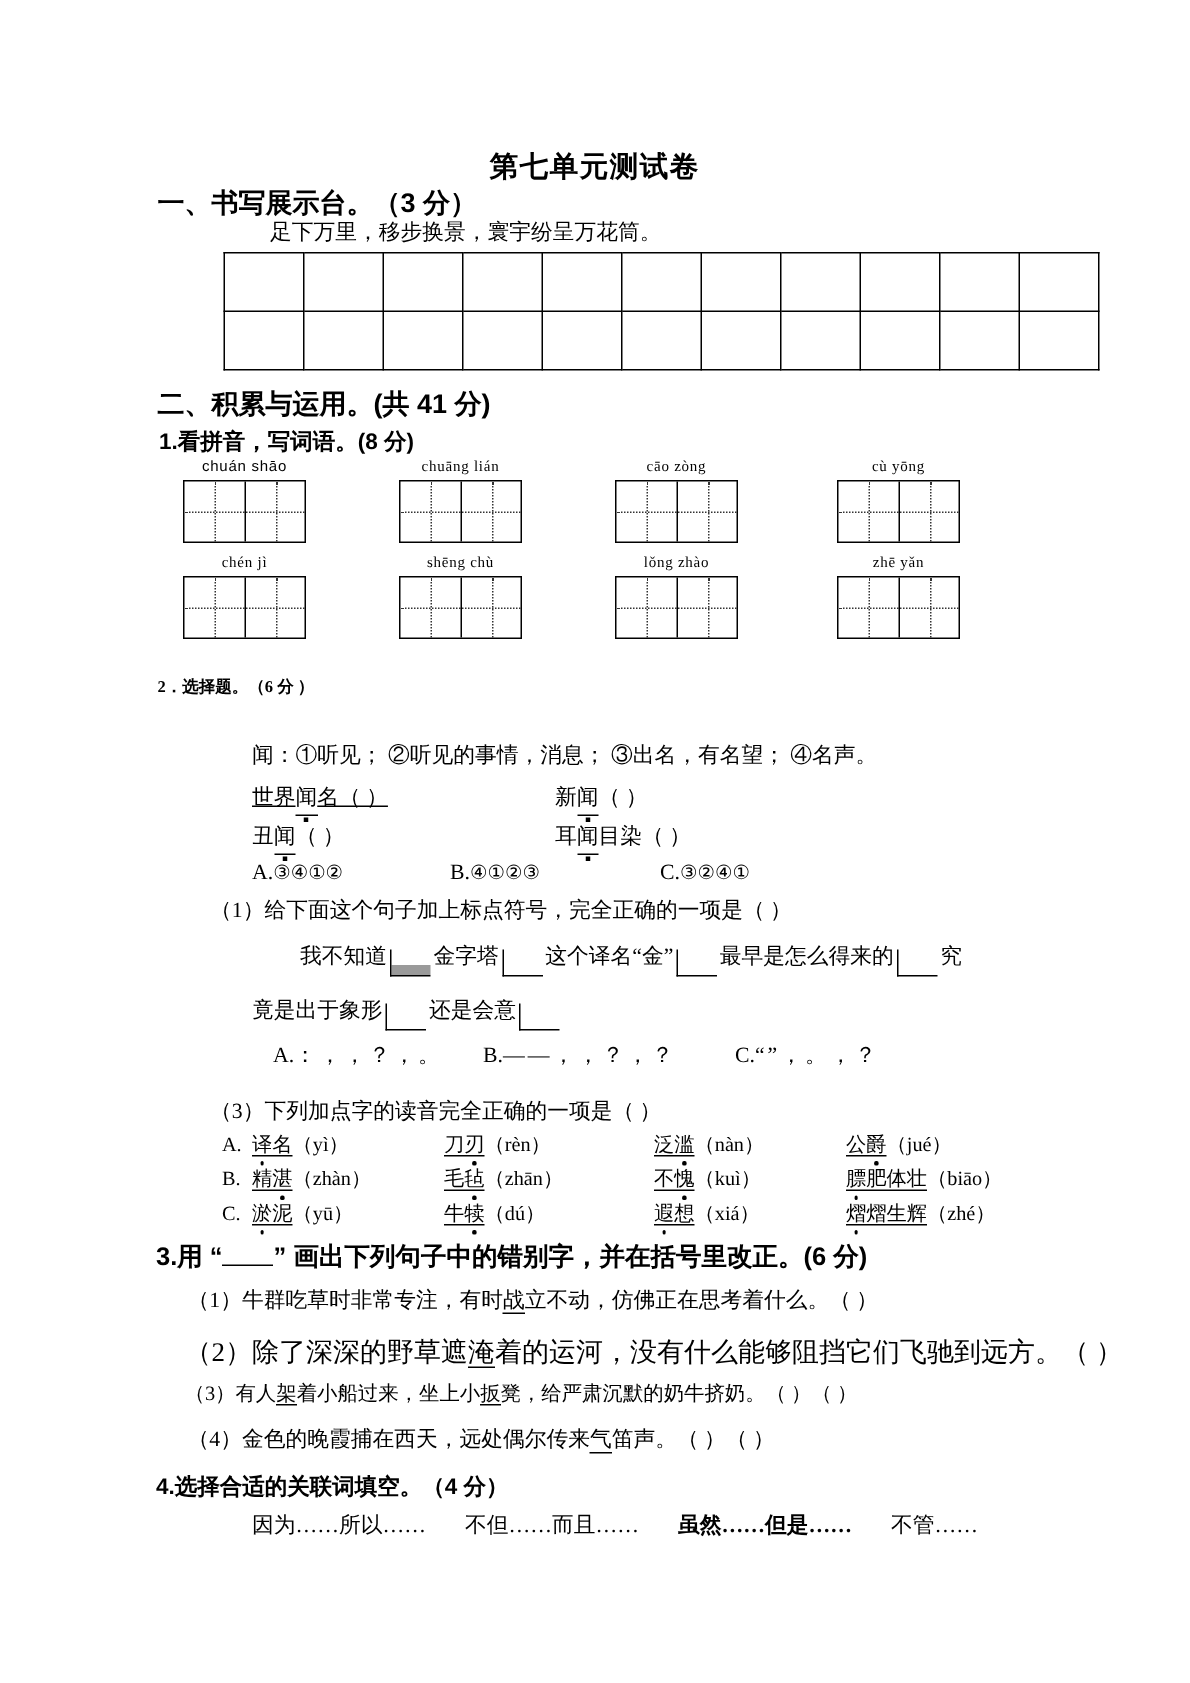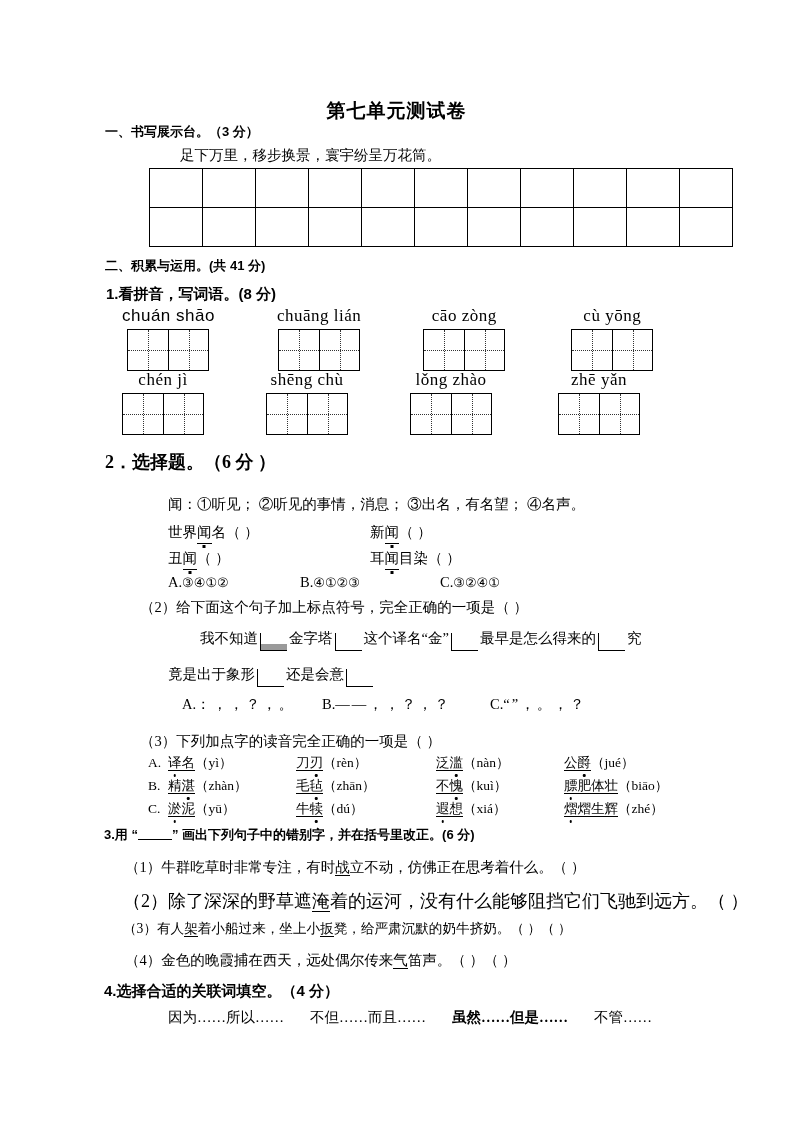--- a/index.html
+++ b/index.html
@@ -23,21 +23,21 @@
   }
   .title {
     text-align: center;
     font-size: 19px;
     font-weight: bold;
     letter-spacing: 1px;
     margin: 0;
     padding: 0;
   }
   .sec-head {
-    font-size: 13px;
+    font-size: 18px;
     font-weight: bold;
     font-family: "Liberation Sans", "DejaVu Sans", sans-serif;
   }
   .sec-head-serif {
     font-size: 15.5px;
     font-weight: bold;
   }
   .body-line {
     font-size: 14.5px;
     line-height: 1.45;
@@ -58,21 +58,21 @@
     padding: 0;
   }
 
   
   .pinyin-group {
     display: inline-block;
     text-align: center;
     vertical-align: top;
   }
   .pinyin-text {
-    font-size: 17px;
+    font-size: 10px;
     font-family: "Liberation Serif", "DejaVu Serif", serif;
     letter-spacing: 0.5px;
     margin-bottom: 3px;
     white-space: nowrap;
   }
   .pinyin-text.sans {
     font-family: "Liberation Sans", "DejaVu Sans", sans-serif;
   }
   .tzg {
     display: inline-block;
@@ -215,26 +215,26 @@
   </div>
 
   <div class="abs sec-head" style="left:105px; top:257px;">二、积累与运用。(共 41 分)</div>
 
   <div class="abs sec-head" style="left:106px; top:285px; font-size:15px;">1.看拼音，写词语。(8 分)</div>
 
   <div class="abs" style="left:122px; top:306px; width:620px;" id="pinyin-row-1"><div class="pinyin-group" style="margin-right: 62px;"><div class="pinyin-text sans">chuán shāo</div><div class="tzg"><span class="tzg-cell"></span><span class="tzg-cell"></span></div></div><div class="pinyin-group" style="margin-right: 62px;"><div class="pinyin-text">chuāng lián</div><div class="tzg"><span class="tzg-cell"></span><span class="tzg-cell"></span></div></div><div class="pinyin-group" style="margin-right: 66px;"><div class="pinyin-text">cāo zòng</div><div class="tzg"><span class="tzg-cell"></span><span class="tzg-cell"></span></div></div><div class="pinyin-group" style="margin-right: 0px;"><div class="pinyin-text">cù yōng</div><div class="tzg"><span class="tzg-cell"></span><span class="tzg-cell"></span></div></div></div>
 
   <div class="abs" style="left:122px; top:370px; width:620px;" id="pinyin-row-2"><div class="pinyin-group" style="margin-right: 62px;"><div class="pinyin-text">chén jì</div><div class="tzg"><span class="tzg-cell"></span><span class="tzg-cell"></span></div></div><div class="pinyin-group" style="margin-right: 62px;"><div class="pinyin-text">shēng chù</div><div class="tzg"><span class="tzg-cell"></span><span class="tzg-cell"></span></div></div><div class="pinyin-group" style="margin-right: 66px;"><div class="pinyin-text">lǒng zhào</div><div class="tzg"><span class="tzg-cell"></span><span class="tzg-cell"></span></div></div><div class="pinyin-group" style="margin-right: 0px;"><div class="pinyin-text">zhē yǎn</div><div class="tzg"><span class="tzg-cell"></span><span class="tzg-cell"></span></div></div></div>
 
-  <div class="abs sec-head-serif" style="left:105px; top:450px; font-size:18px;">2．选择题。（6 分 ）</div>
+  <div class="abs sec-head-serif" style="left:105px; top:450px; font-size:11px;">2．选择题。（6 分 ）</div>
 
 
   <div class="abs body-line" style="left:168px; top:494px;">闻：①听见；    ②听见的事情，消息；     ③出名，有名望；     ④名声。</div>
 
-  <div class="abs body-line" style="left:168px; top:522px;">
+  <div class="abs body-line" style="left:168px; top:522px;text-decoration:underline;">
     <span>世界</span><span class="uchar">闻</span><span>名（        ）</span>
   </div>
   <div class="abs body-line" style="left:370px; top:522px;">
     <span>新</span><span class="uchar">闻</span><span>（        ）</span>
   </div>
   <div class="abs body-line" style="left:168px; top:548px;">
     <span>丑</span><span class="uchar">闻</span><span>（        ）</span>
   </div>
   <div class="abs body-line" style="left:370px; top:548px;">
     <span>耳</span><span class="uchar">闻</span><span>目染（        ）</span>
@@ -243,21 +243,21 @@
   <div class="abs body-line" style="left:168px; top:572px;">
     <span>A.</span><span class="circ">③④①②</span>
   </div>
   <div class="abs body-line" style="left:300px; top:572px;">
     <span>B.</span><span class="circ">④①②③</span>
   </div>
   <div class="abs body-line" style="left:440px; top:572px;">
     <span>C.</span><span class="circ">③②④①</span>
   </div>
 
-  <div class="abs body-line" style="left:140px; top:597px;">（2）给下面这个句子加上标点符号，完全正确的一项是（        ）</div>
+  <div class="abs body-line" style="left:140px; top:597px;">（1）给下面这个句子加上标点符号，完全正确的一项是（        ）</div>
 
   <div class="abs body-line" style="left:168px; top:664px;">
     <span>竟是出于象形</span><span class="punc-blank"></span><span>还是会意</span><span class="punc-blank"></span>
   </div>
 
   <div class="abs body-line" style="left:200px; top:628px;">
     <span>我不知道</span><span class="punc-blank sel"></span><span>金字塔</span><span class="punc-blank"></span><span>这个译名“金”</span><span class="punc-blank"></span><span>最早是怎么得来的</span><span class="punc-blank"></span><span>究</span>
   </div>
 
   <div class="abs body-line" style="left:182px; top:694px;">
@@ -289,21 +289,21 @@
       </div>
       <div class="body-line" style="position: relative; height: 23px; font-size: 13.5px;">
         <span style="position: absolute; left: 0px;">C.</span>
         <span style="position: absolute; left: 20px; white-space: nowrap;"><span class="u-line"><span class="dotted-char">淤</span><span>泥</span></span><span>（yū）</span></span>
         <span style="position: absolute; left: 148px; white-space: nowrap;"><span class="u-line"><span>牛</span><span class="dotted-char">犊</span></span><span>（dú）</span></span>
         <span style="position: absolute; left: 288px; white-space: nowrap;"><span class="u-line"><span class="dotted-char">遐</span><span>想</span></span><span>（xiá）</span></span>
         <span style="position: absolute; left: 416px; white-space: nowrap;"><span class="u-line"><span class="dotted-char">熠</span><span>熠</span><span>生</span><span>辉</span></span><span>（zhé）</span></span>
       </div>
     </div>
 
-  <div class="abs sec-head" style="left:104px; top:826px; font-size:13px;">
+  <div class="abs sec-head" style="left:104px; top:826px; font-size:17px;">
     <span>3.用 “</span><span class="blank-underline"></span><span>” 画出下列句子中的错别字，并在括号里改正。(6 分)</span>
   </div>
 
   <div class="abs body-line" style="left:125px; top:857px;">
     <span>（1）</span><span>牛群吃草时非常专注，有时</span><span class="u-line">战</span><span>立不动，仿佛正在思考着什么。（        ）</span>
   </div>
 
   <div class="abs body-line" style="left:123px; top:888px; font-size:18px;">
     <span>（2）</span><span>除了深深的野草遮</span><span class="u-line">淹</span><span>着的运河，没有什么能够阻挡它们飞驰到远方。（        ）</span>
   </div>

